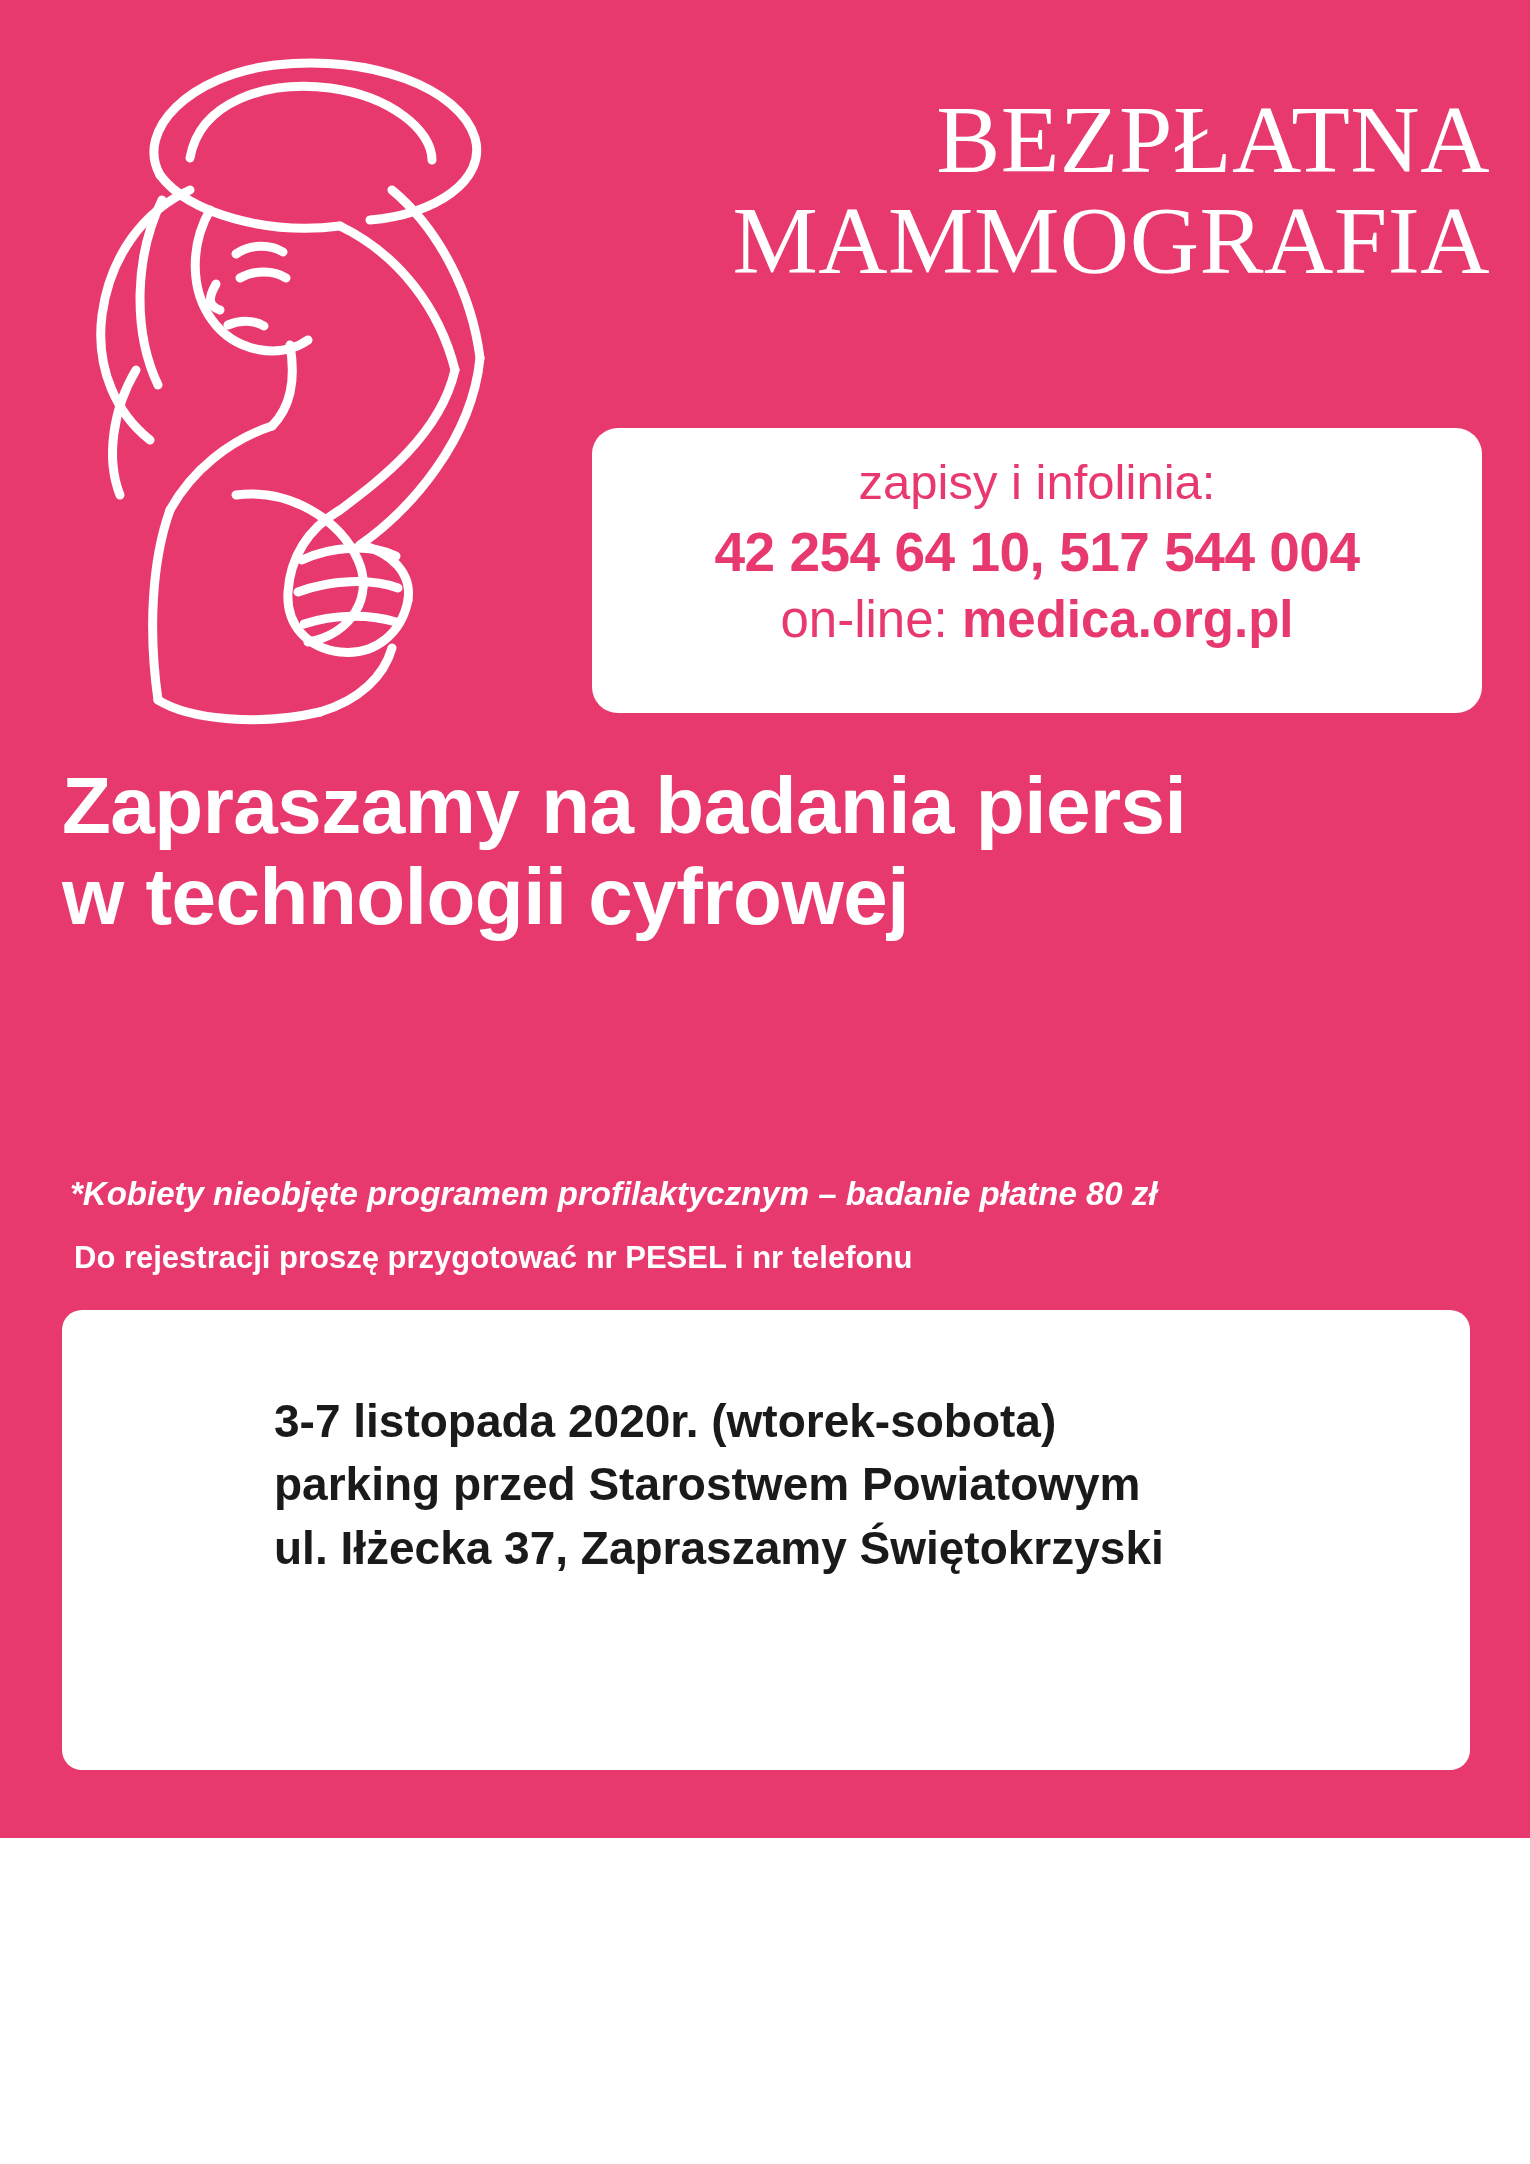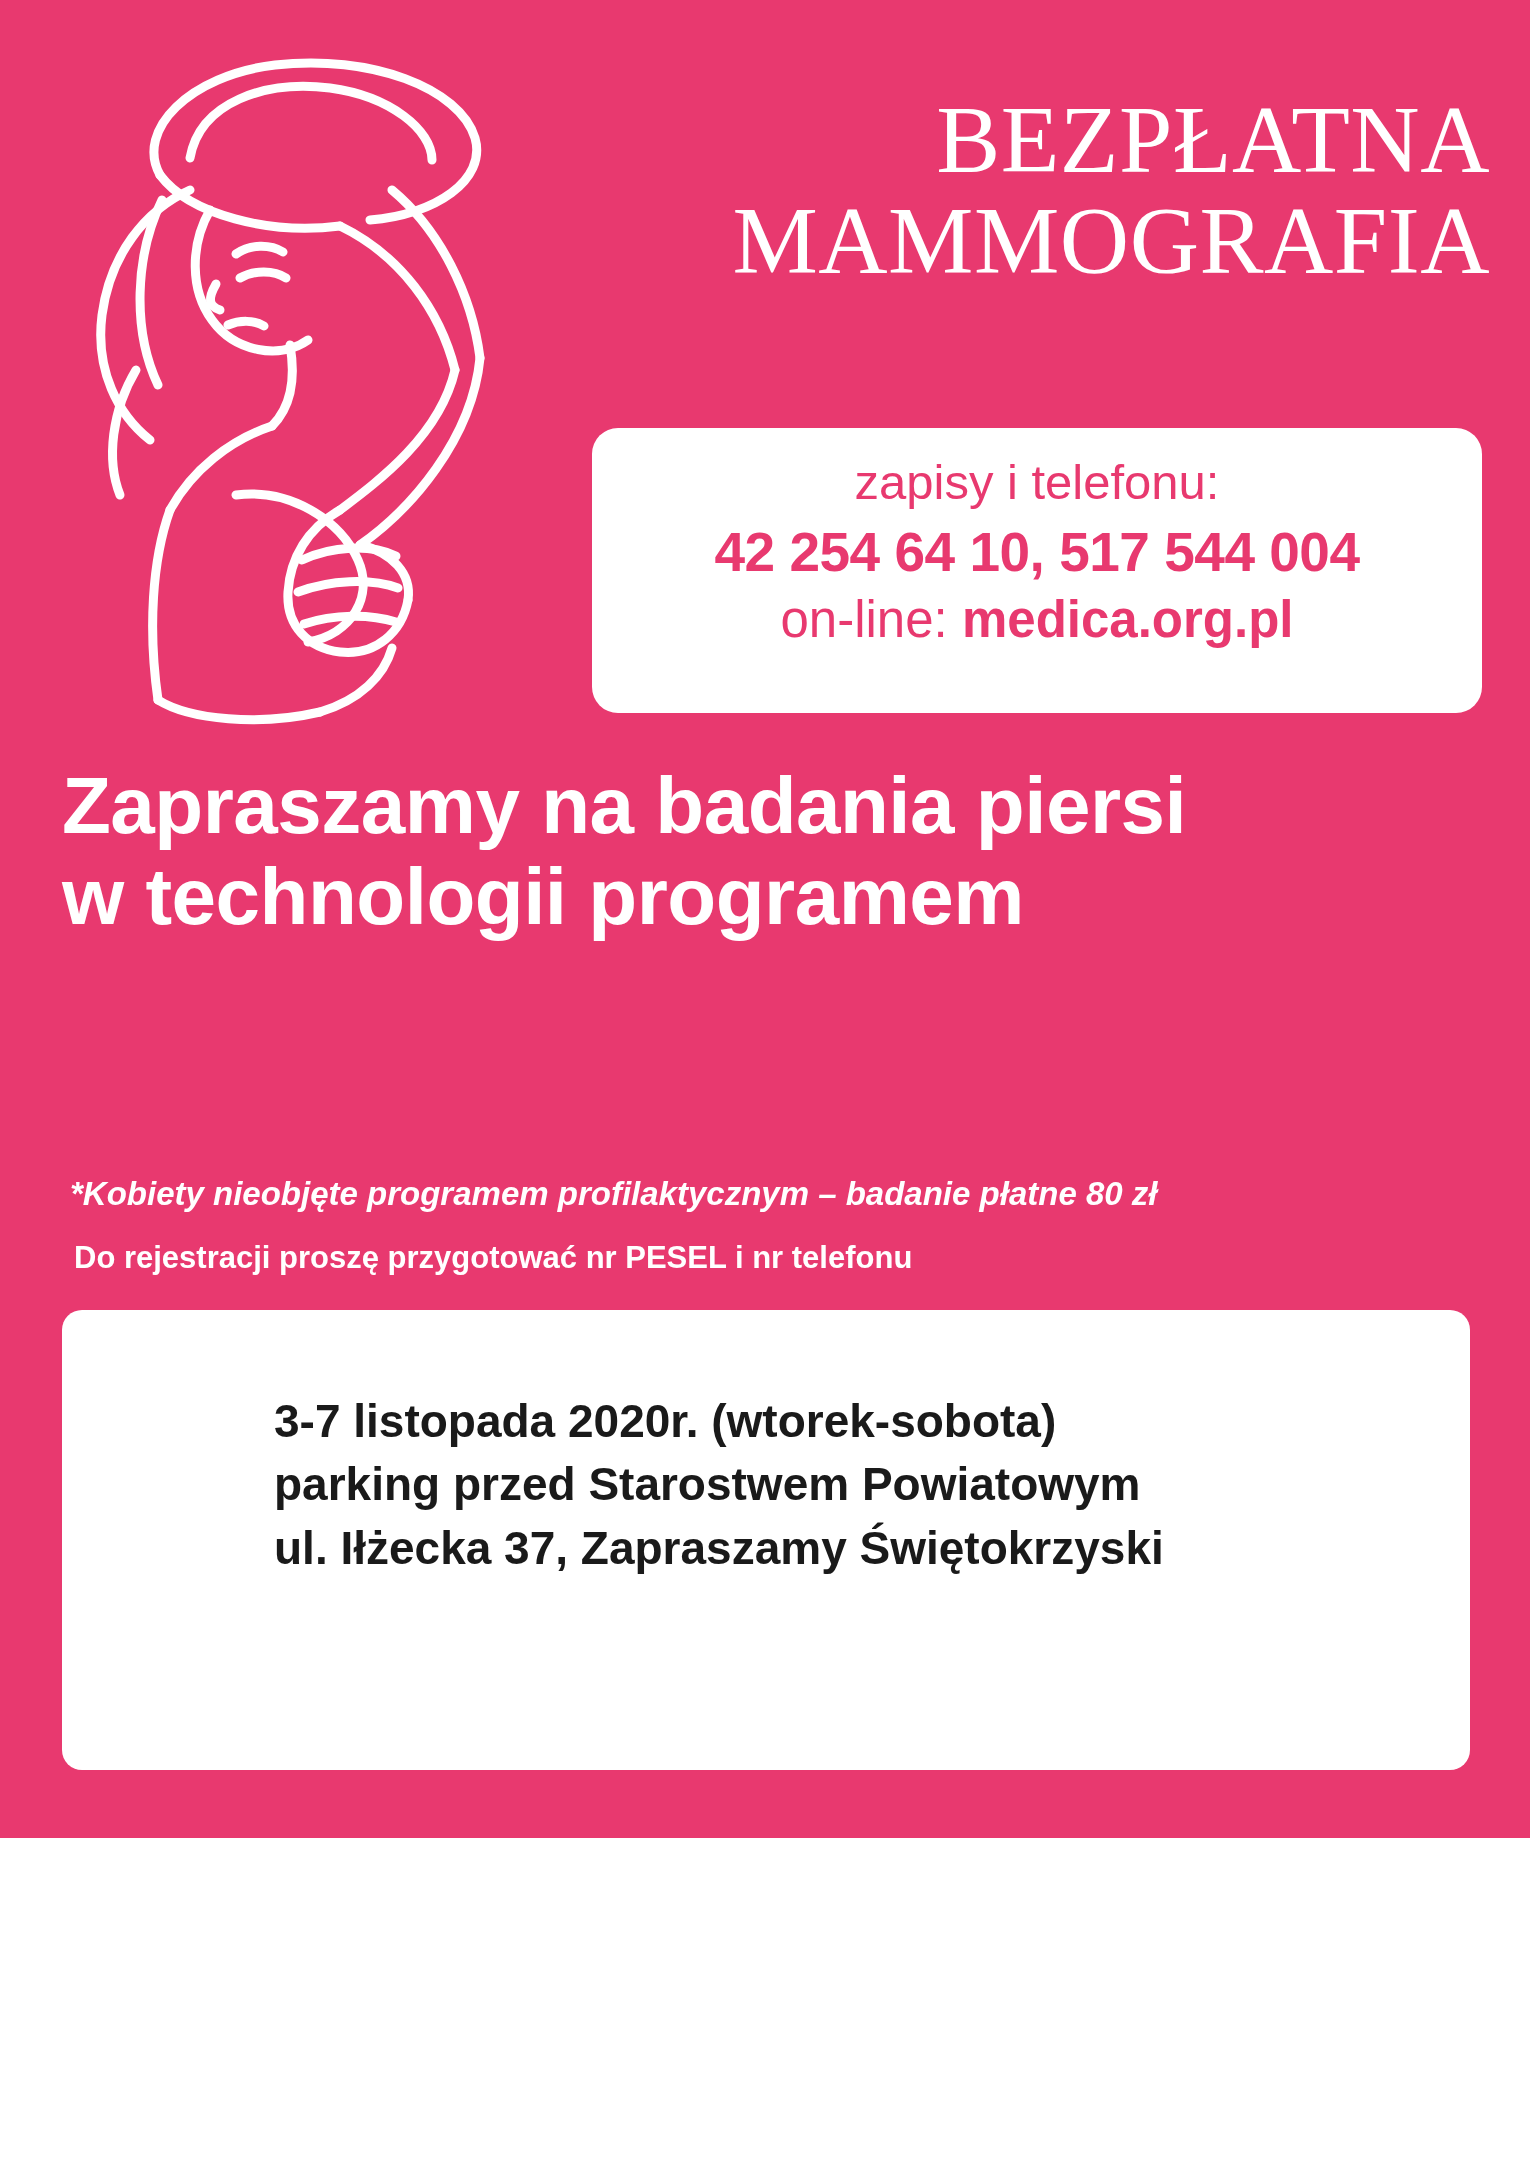--- a/index.html
+++ b/index.html
@@ -239,28 +239,28 @@
       </g>
     </svg>
   </div>
 
   <div class="headline">
     <span class="l1">BEZPŁATNA</span>
     <span class="l2">MAMMOGRAFIA</span>
   </div>
 
   <div class="contact-box">
-    <div class="contact-line1">zapisy i telefonu:</div>
+    <div class="contact-line1">zapisy i infolinia:</div>
     <div class="contact-line2">42 254 64 10, 517 544 004</div>
     <div class="contact-line3"><span>on-line: </span><b>medica.org.pl</b></div>
   </div>
 
   <div class="invite">
     <span>Zapraszamy na badania piersi</span><br>
-    <span>w technologii programem</span>
+    <span>w technologii cyfrowej</span>
   </div>
 
 
   <div class="footnote1">*Kobiety nieobjęte programem profilaktycznym – badanie płatne 80 zł</div>
   <div class="footnote2">Do rejestracji proszę przygotować nr PESEL i nr telefonu</div>
 
   <div class="details-box">
     <span class="details-line">3-7 listopada 2020r. (wtorek-sobota)</span>
     <span class="details-line">parking przed Starostwem Powiatowym</span>
     <span class="details-line">ul. Iłżecka 37, Zapraszamy Świętokrzyski</span>

